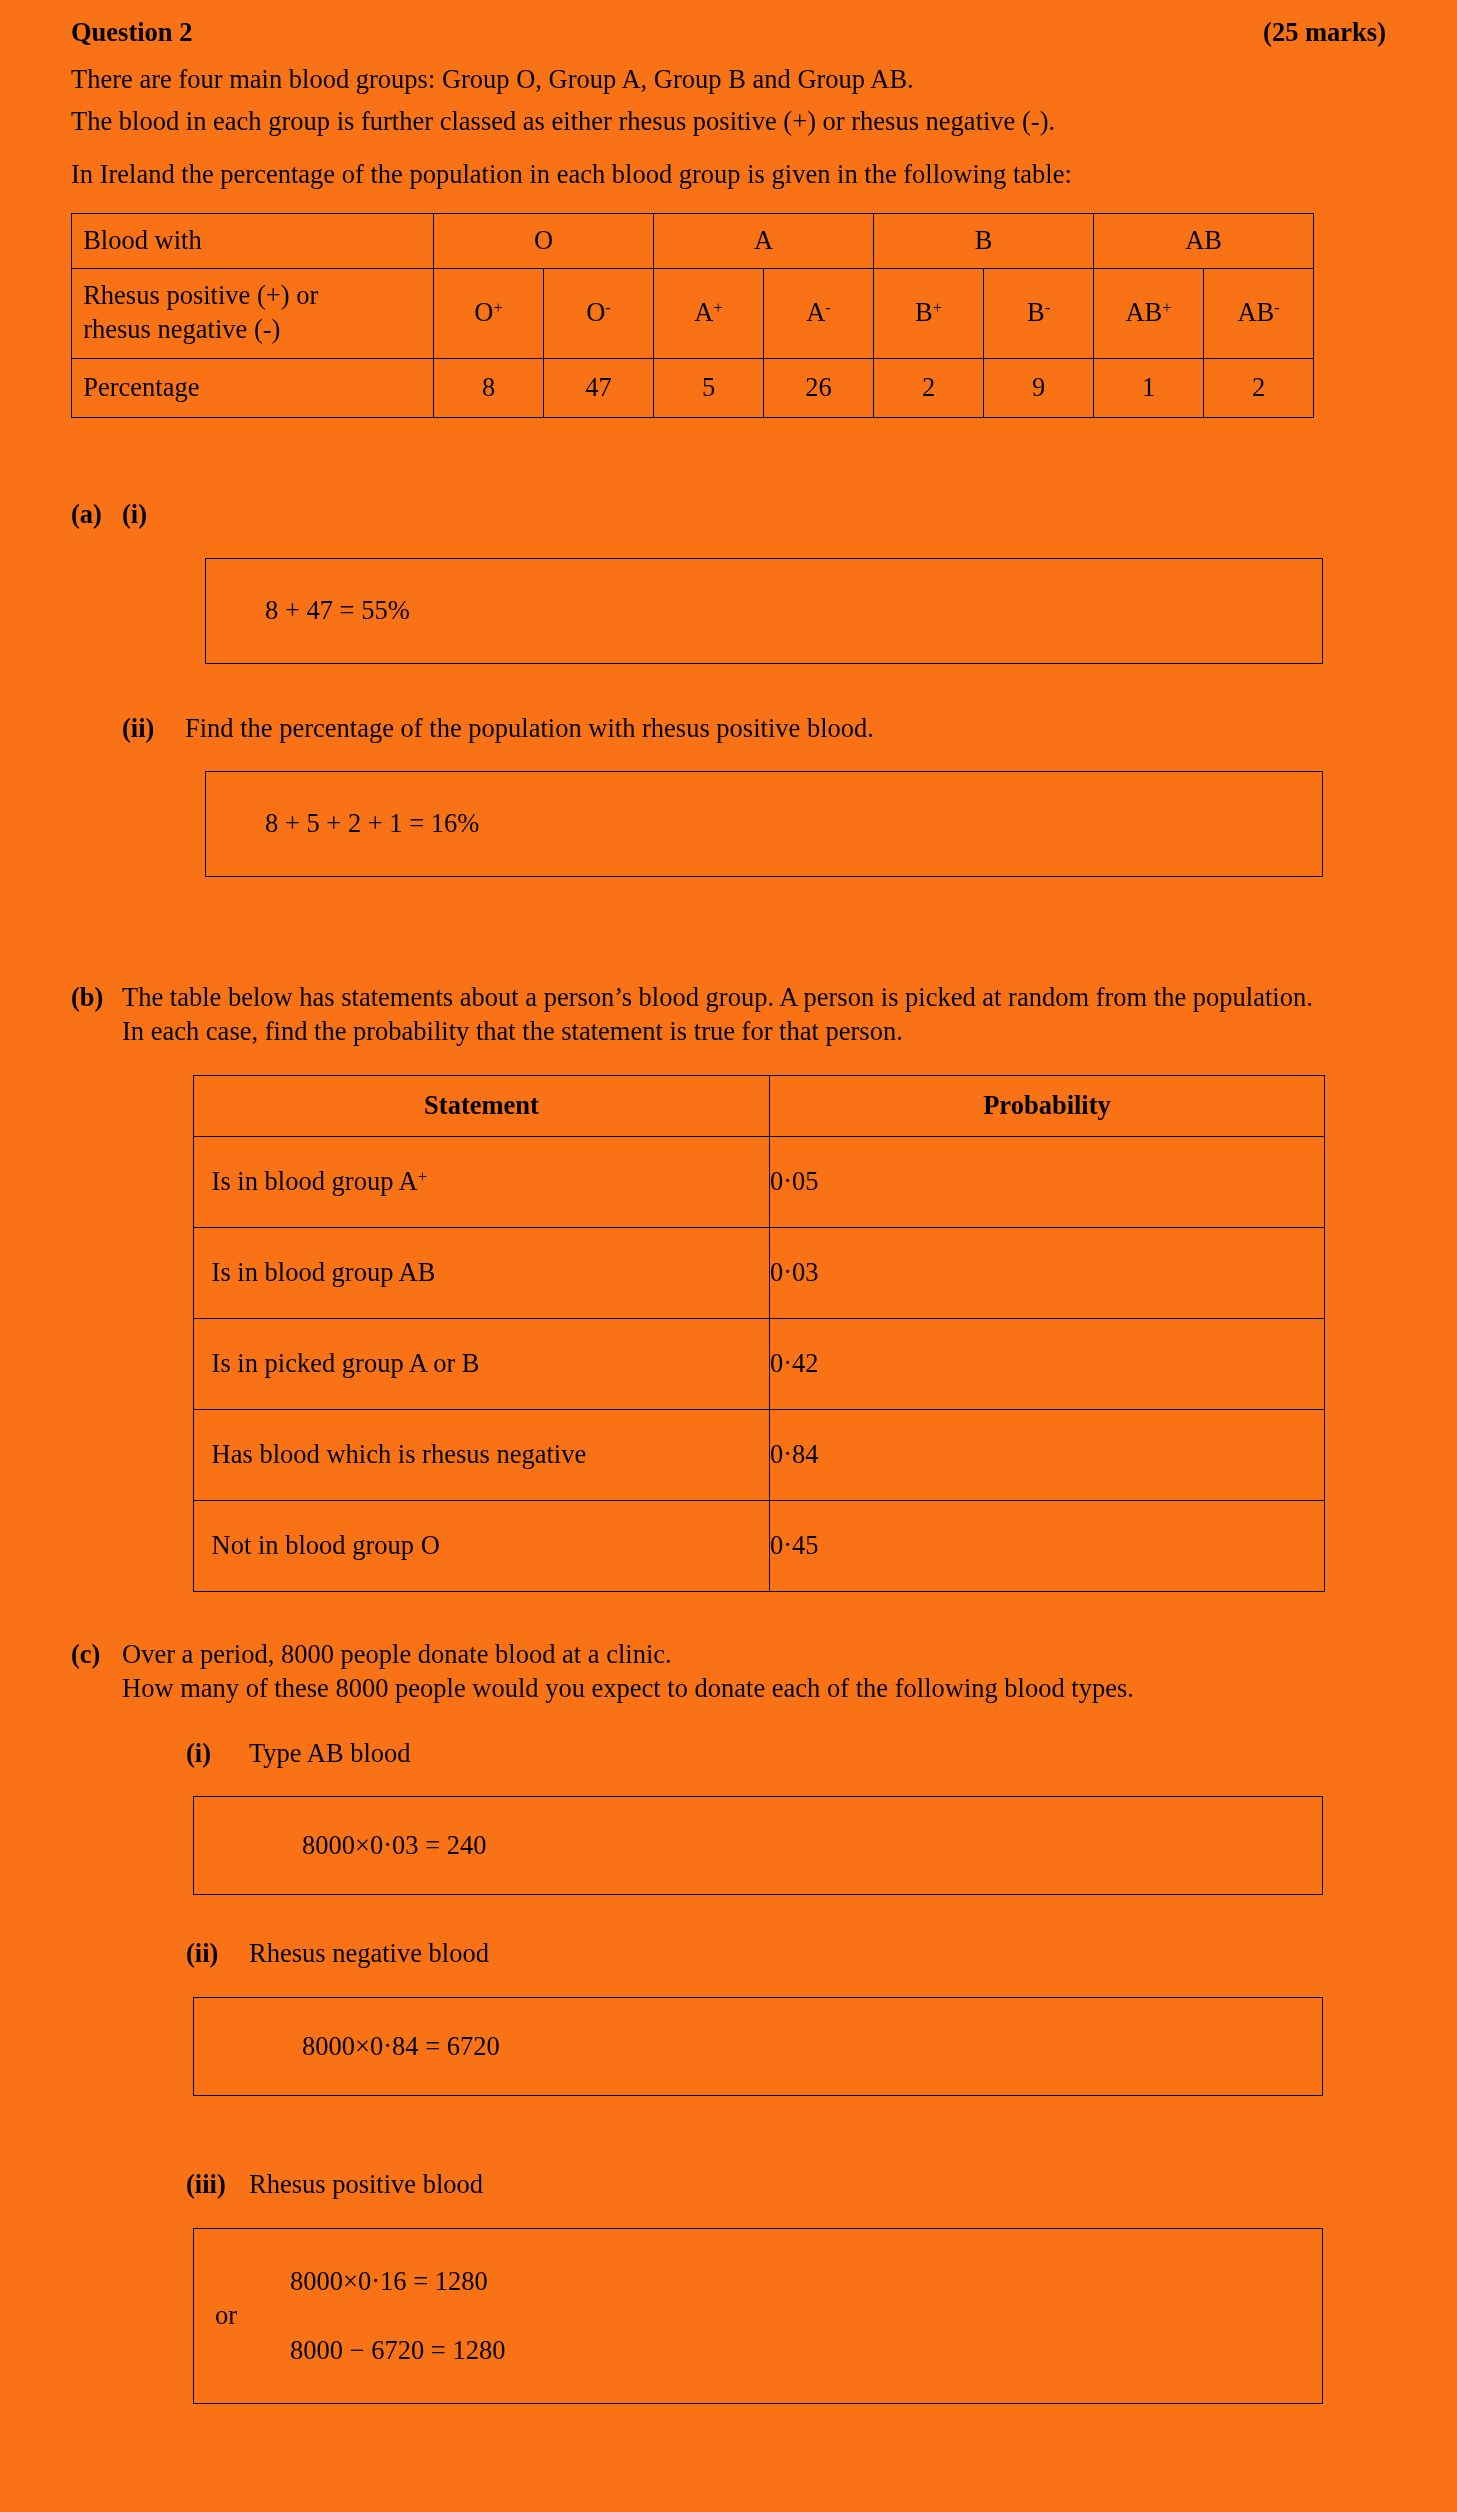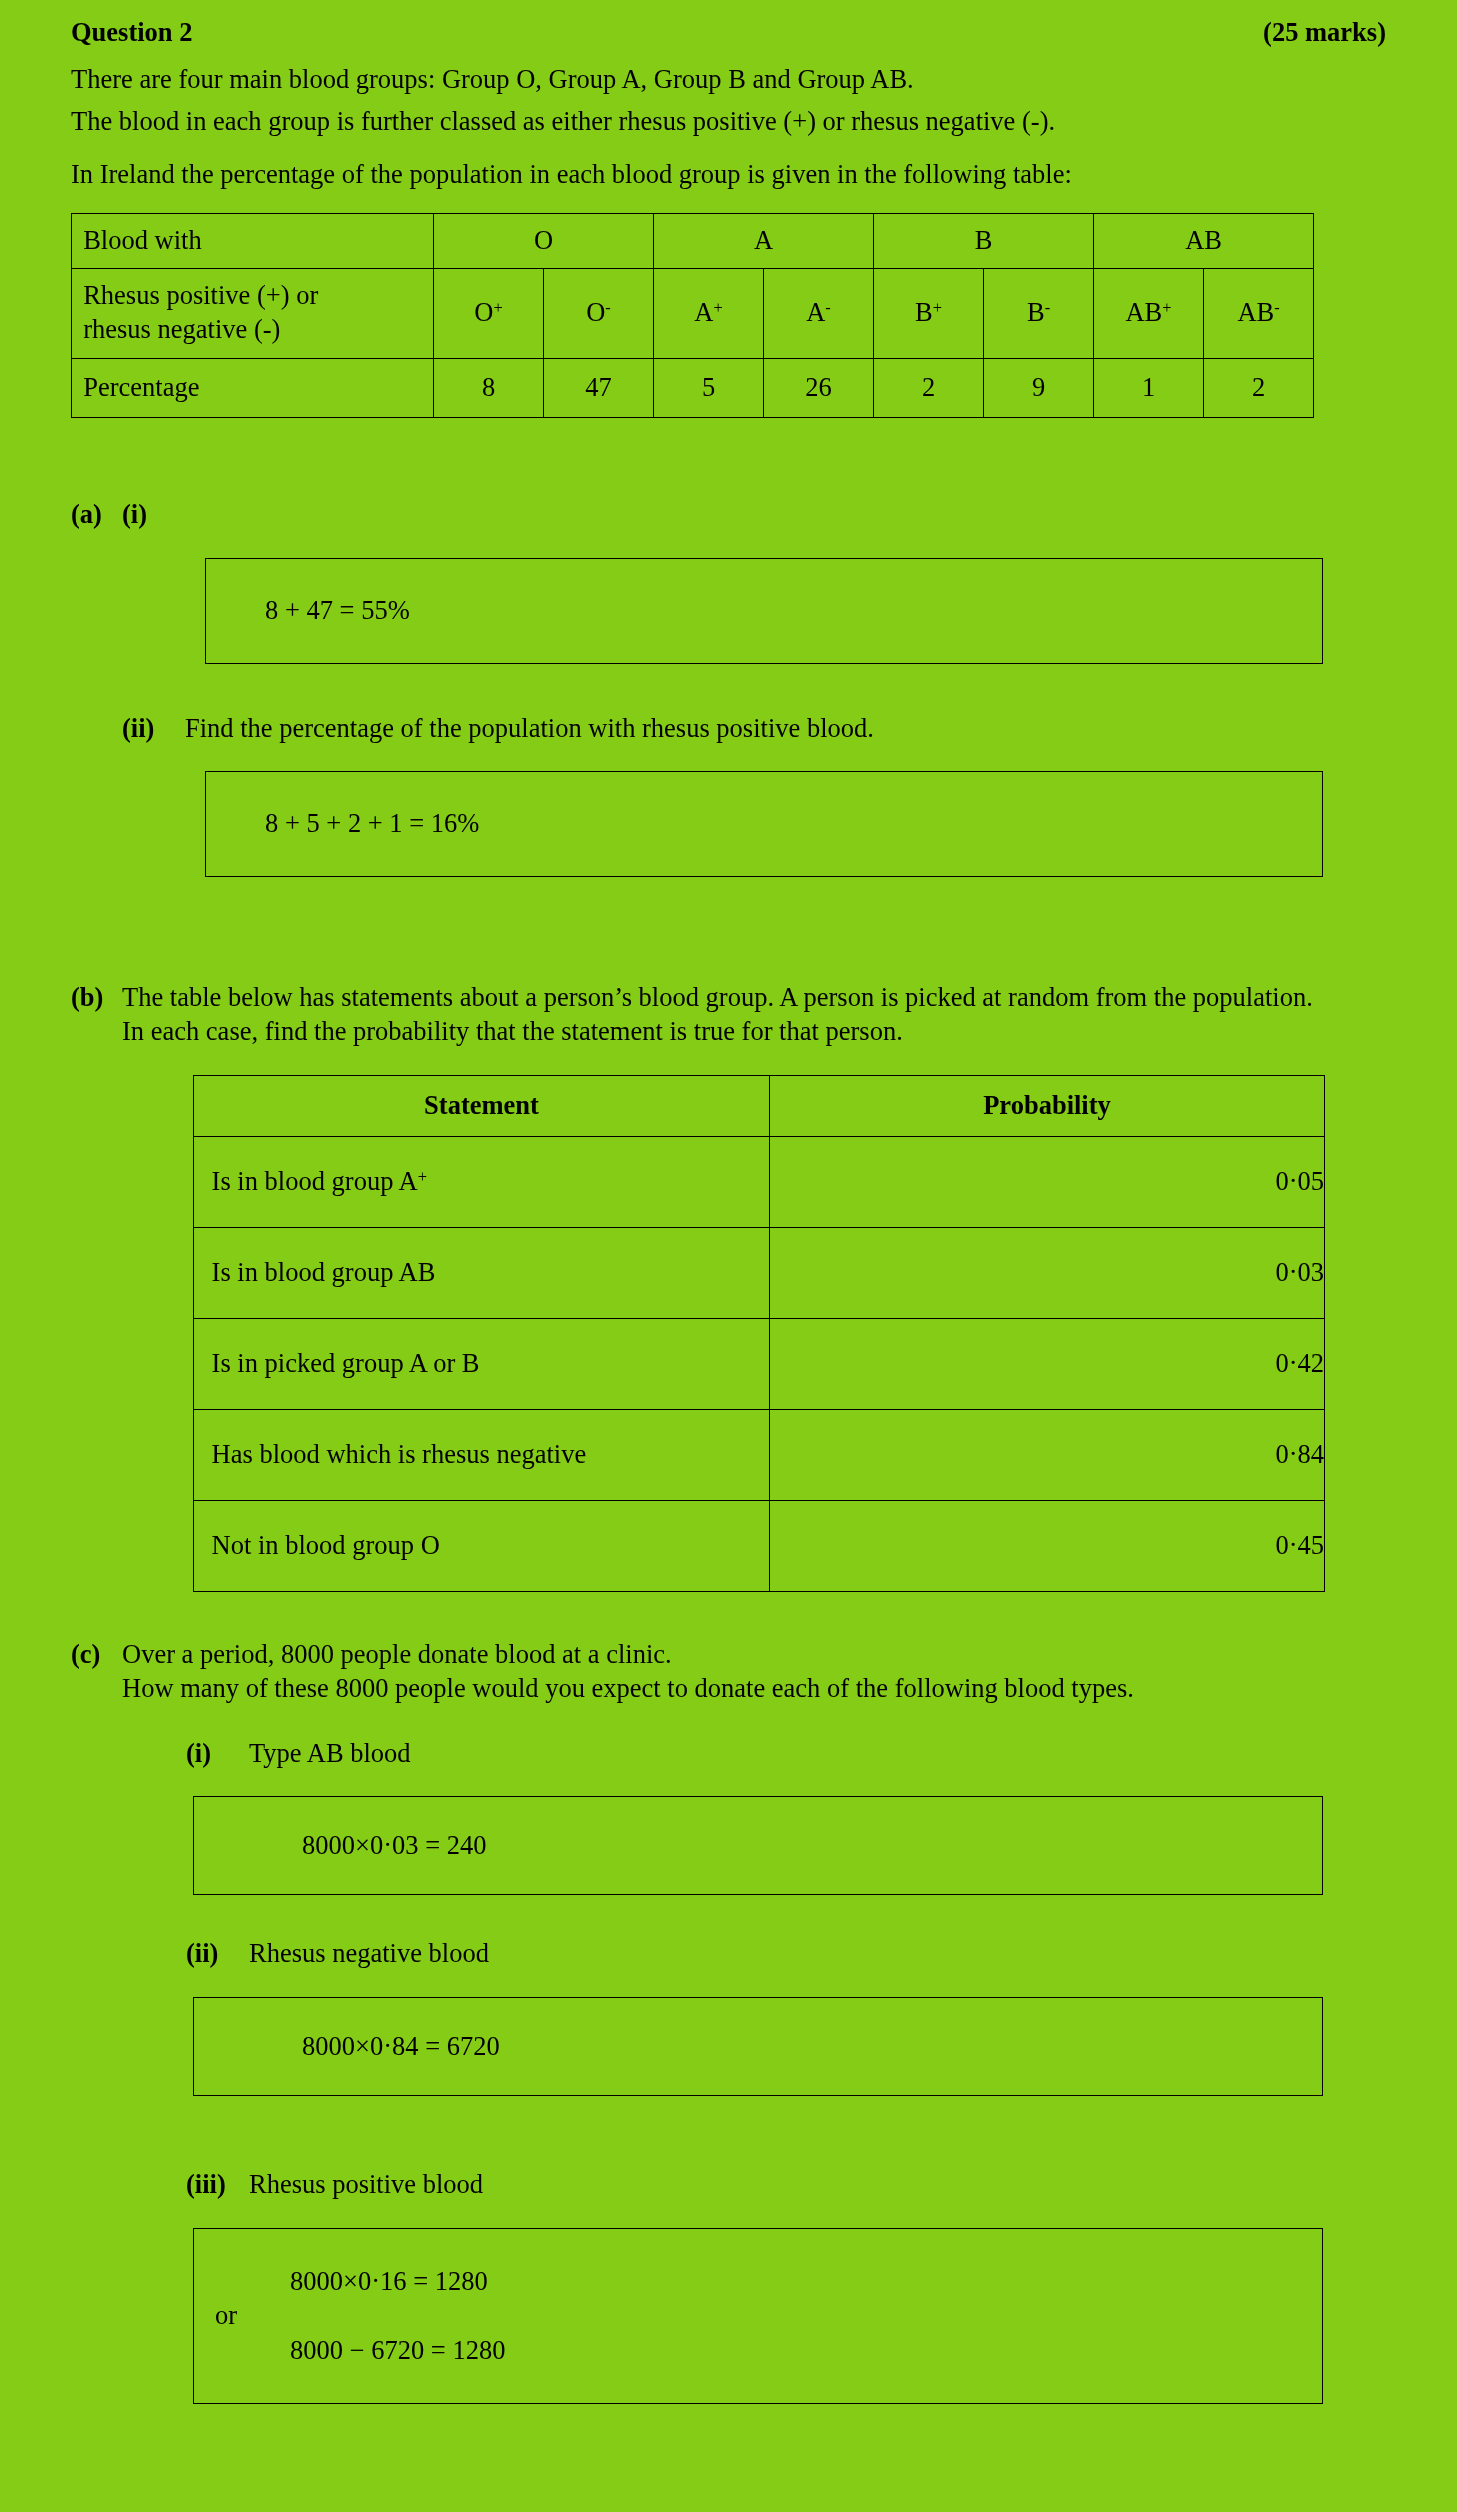--- a/index.html
+++ b/index.html
@@ -8,21 +8,21 @@
     width:1457px;
     font-family:"Liberation Serif", serif;
     font-size:26.5px;
     color:#000;
     line-height:1.28;
   }
   .page {
     width:1457px;
     min-height:2512px;
     padding:16px 71px 48px 71px;
-    background:#84cc16;
+    background:#f97316;
   }
   .bold { font-weight:bold; }
   sup.sp {
     font-size:0.62em;
     vertical-align:0.5em;
     line-height:0;
   }
 
   
   .hdr { display:flex; justify-content:space-between; align-items:baseline; }
@@ -91,21 +91,21 @@
     margin-left:122px;
     margin-top:26px;
     border-radius:21px;
   }
   table.prob td { border:1.6px solid #000; vertical-align:middle; }
   table.prob col.stcol { width:576px; }
   table.prob col.prcol { width:555px; }
   table.prob .hrow td { height:61px; text-align:center; font-weight:bold; }
   table.prob .brow td { height:91px; }
   table.prob td.st { padding-left:17.6px; text-align:left; }
-  table.prob td.pr { text-align:right; }
+  table.prob td.pr { text-align:left; }
 
   
   .part-c { margin-top:46px; display:flex; }
   .part-c .l1 { width:51px; flex:none; font-weight:bold; }
   .part-c .ctxt { width:1199px; }
   .c-sub { margin-left:115px; display:flex; align-items:baseline; }
   .c-sub .l2 { width:63px; flex:none; font-weight:bold; }
   .c-i   { margin-top:30.5px; }
   .c-ii  { margin-top:42px; }
   .c-iii { margin-top:72px; }

